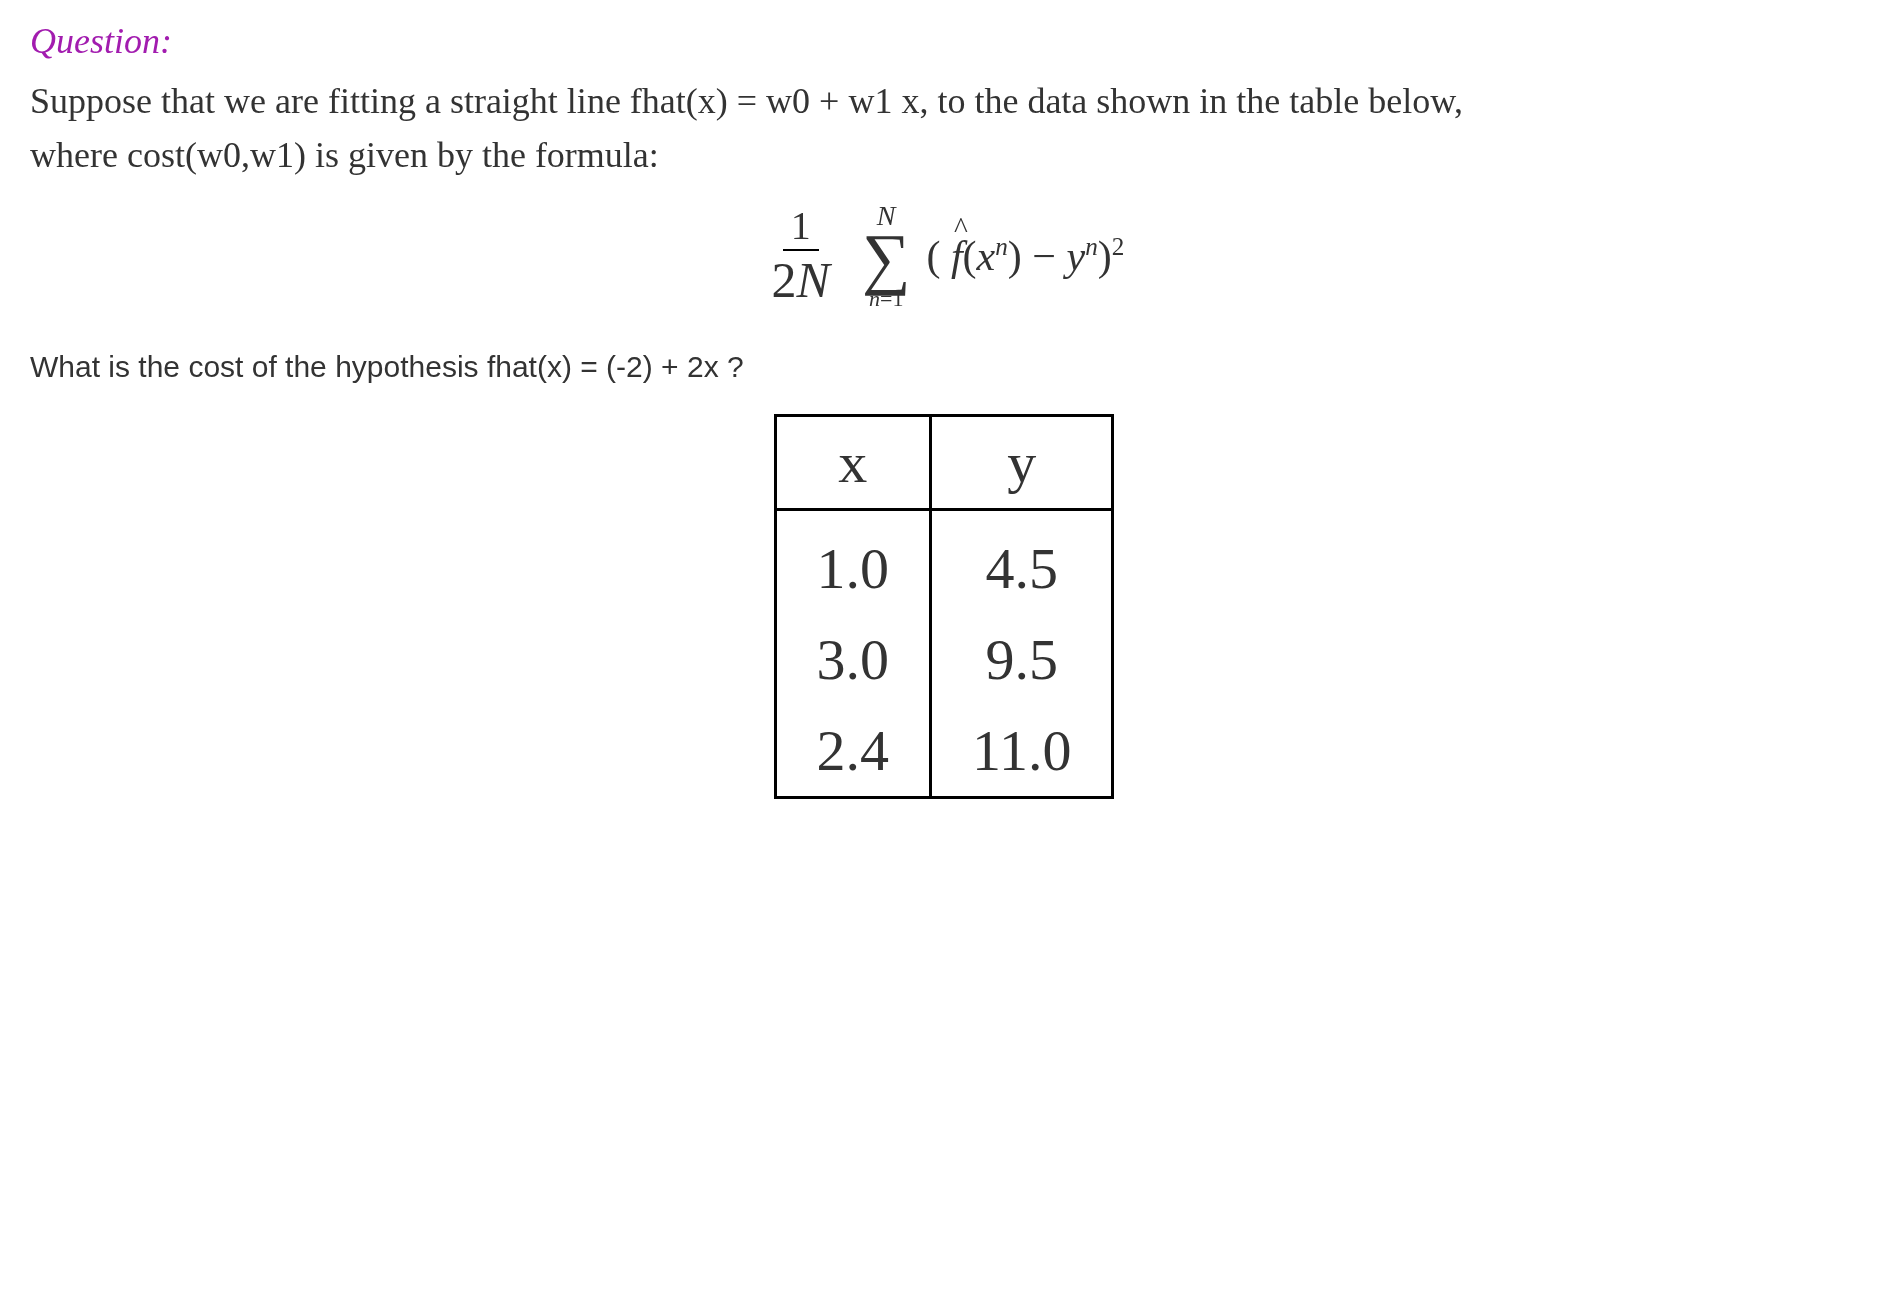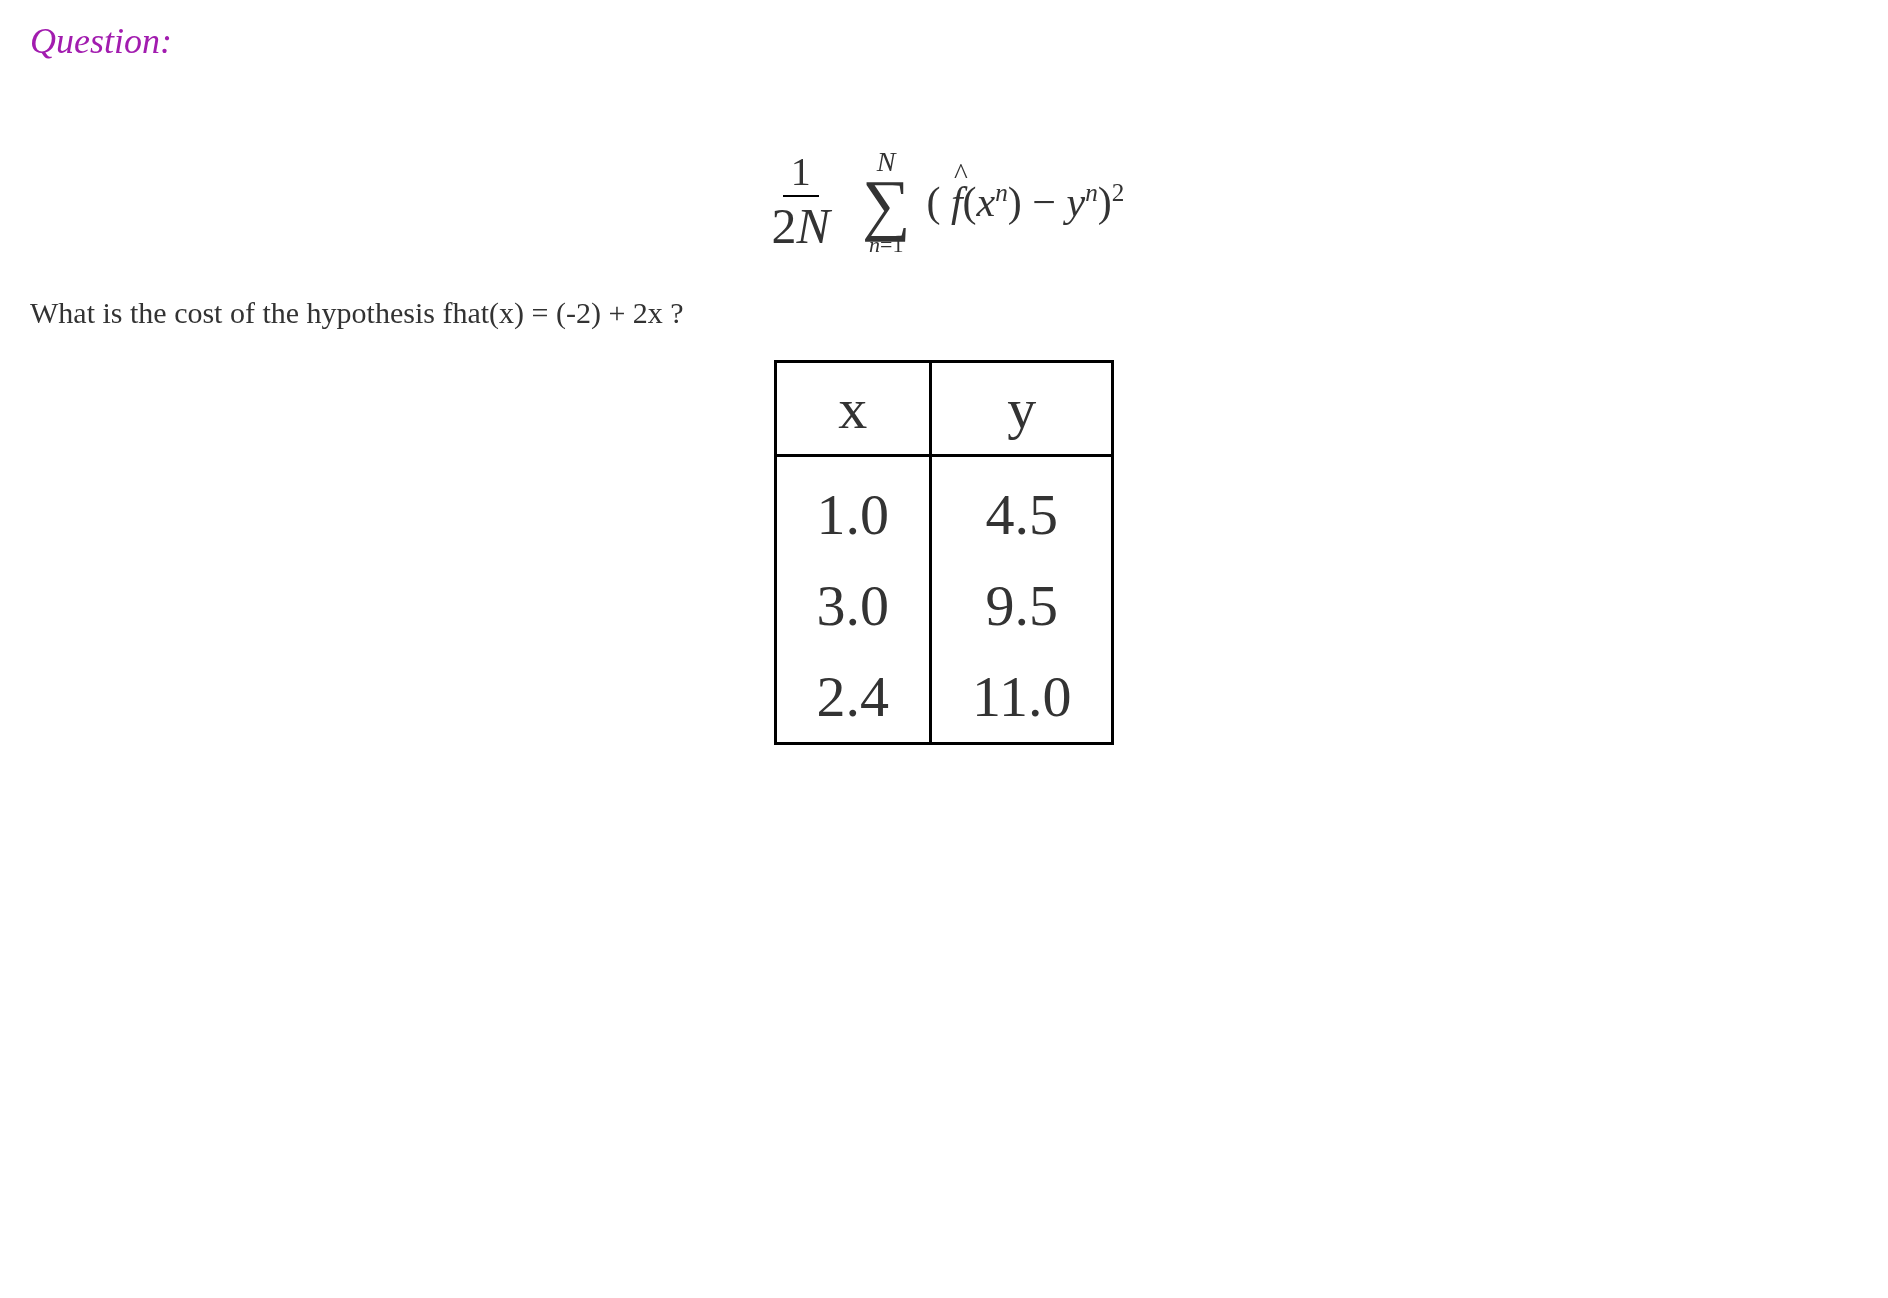--- a/index.html
+++ b/index.html
@@ -77,21 +77,21 @@
       font-size: 22px;
       font-style: italic;
       line-height: 1;
       font-family: Liberation Serif, serif;
     }
     .formula-body {
       font-style: italic;
       font-size: 42px;
     }
     .sub-question {
-      font-family: Liberation Serif, serif;
+      font-family: Liberation Sans, sans-serif;
       font-size: 30px;
       color: #333;
       margin-bottom: 30px;
       margin-top: 30px;
     }
     .data-table-container {
       text-align: center;
       margin-top: 30px;
     }
     .data-table {
@@ -132,21 +132,22 @@
     .spacer-row td {
       padding: 6px 40px;
     }
   </style>
 </head>
 <body>
 
 <div class="question-label">Question:</div>
 
 <div class="question-text">
-  <br>
+  <span>Suppose that we are fitting a straight line fhat(x) = w0 + w1 x, to the data shown in the table below,</span><br>
+  <span>where cost(w0,w1) is given by the formula:</span>
 </div>
 
 <div class="formula-container">
   <div class="formula">
     <div class="formula-inner">
       <span class="fraction">
         <span class="fraction-top">1</span>
         <span class="fraction-bottom"><span style="font-style:normal;">2</span><span style="font-style:italic;">N</span></span>
       </span>
       <span class="sigma-container">

